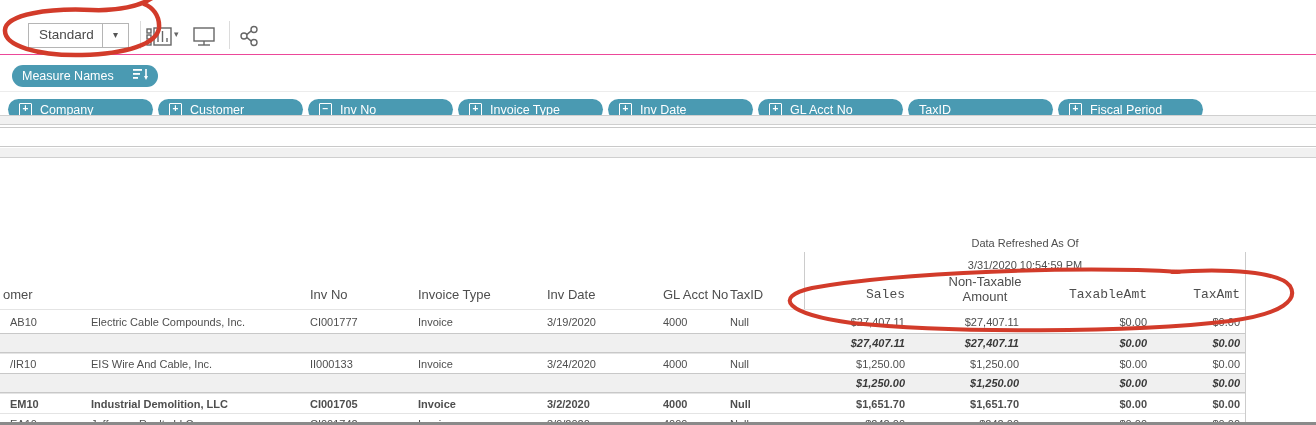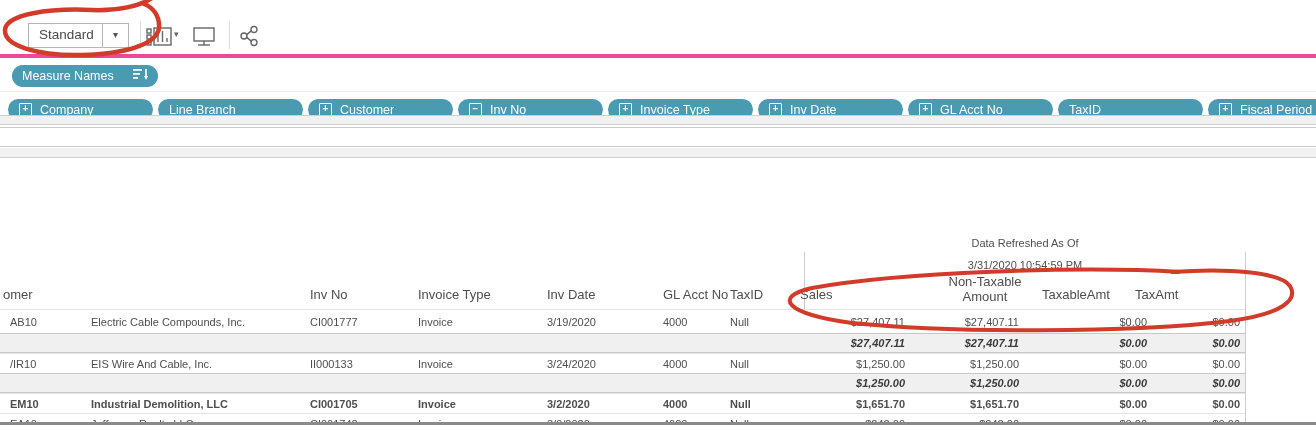--- a/index.html
+++ b/index.html
@@ -2,21 +2,21 @@
 <html><head>
 <meta charset="utf-8">
 <style>
   html,body{margin:0;padding:0;}
   body{
     width:1316px;height:425px;position:relative;overflow:hidden;
     background:#ffffff;font-family:"Liberation Sans",sans-serif;
     -webkit-font-smoothing:antialiased;
   }
   
-  #toolbar{position:absolute;left:0;top:0;width:1316px;height:54px;background:#fff;border-bottom:4px solid #ec4899;}
+  #toolbar{position:absolute;left:0;top:0;width:1316px;height:54px;background:#fff;border-bottom:1px solid #ec4899;}
   #fit-selector{position:absolute;left:28px;top:23px;width:99px;height:23px;border:1px solid #b5b5b5;background:#fff;cursor:pointer;}
   #fit-selector .fit-label{position:absolute;left:10px;top:3px;font-size:13.5px;color:#4a4a4a;}
   #fit-selector .fit-caret{position:absolute;right:0;top:0;width:25px;height:23px;border-left:1px solid #b5b5b5;text-align:center;line-height:22px;font-size:10px;color:#555;}
   .tb-sep{position:absolute;top:21px;width:1px;height:28px;background:#dcdcdc;}
   .tb-icon{position:absolute;cursor:pointer;}
   .tb-icon svg{display:block;}
   #showme-caret{position:absolute;left:174px;top:29px;font-size:9px;color:#666;}
   
   .pill-bg{background:#4a9ab2;color:#fff;margin-top:6px;}
   #measure-pill{position:absolute;left:12px;top:59px;width:146px;height:22px;border-radius:11px;
@@ -32,21 +32,21 @@
   
   .gray-bar{position:absolute;left:0;width:1316px;background:#f1f1f1;border-top:1px solid #cfcfcf;border-bottom:1px solid #cfcfcf;}
   .gray-line{position:absolute;left:0;width:1316px;height:1px;background:#c9c9c9;}
   
   #view{position:absolute;left:0;top:157px;width:1228px;height:265px;}
   .vline{position:absolute;top:95px;bottom:0;width:1px;background:#cccccc;}
   #refresh-label,#refresh-ts{position:absolute;left:805px;width:440px;text-align:center;font-size:11px;color:#4e4e4e;}
   #refresh-label{top:80px;}
   #refresh-ts{top:102px;}
   .hdr{position:absolute;font-size:13px;color:#4e4e4e;white-space:nowrap;cursor:pointer;}
-  .hdr.num{text-align:left;width:105px;}
+  .hdr.num{text-align:right;width:105px;font-family:Liberation Mono, monospace;}
   #rows{position:absolute;left:0;top:152px;width:1245px;}
   .t-row{position:absolute;left:0;width:1245px;box-sizing:border-box;border-top:1px solid #e4e4e4;background:#fff;}
   .t-row.subtotal{background:#f0f0f0;border-top:1px solid #c8c8c8;border-bottom:1px solid #c8c8c8;}
   .cell{position:absolute;top:50%;transform:translateY(-50%);font-size:11px;color:#4e4e4e;white-space:nowrap;}
   .subtotal .cell{font-weight:bold;font-style:italic;color:#3a3a3a;}
   .c-code{left:10px;}  .c-name{left:48px;padding-left:43px;}  .c-inv{left:310px;} .c-type{left:418px;}
   .c-date{left:547px;} .c-gl{left:663px;}   .c-tax{left:730px;}
   .c-sales{left:800px;width:105px;text-align:right;}
   .c-nontax{left:914px;width:105px;text-align:right;}
   .c-taxable{left:1042px;width:105px;text-align:right;}
@@ -106,23 +106,20 @@
     </svg>
   </span>
 </div>
 <div id="shelf-divider"></div>
 <div id="pills-row">
     <div class="pill pill-bg">
       <span class="tgl">+</span>
       <span class="pill-label">Company</span>
     </div>
     <div class="pill pill-bg">
-      <span class="pill-label">Line Branch</span>
-    </div>
-    <div class="pill pill-bg">
       <span class="tgl">+</span>
       <span class="pill-label">Customer</span>
     </div>
     <div class="pill pill-bg">
       <span class="tgl">−</span>
       <span class="pill-label">Inv No</span>
     </div>
     <div class="pill pill-bg">
       <span class="tgl">+</span>
       <span class="pill-label">Invoice Type</span>

